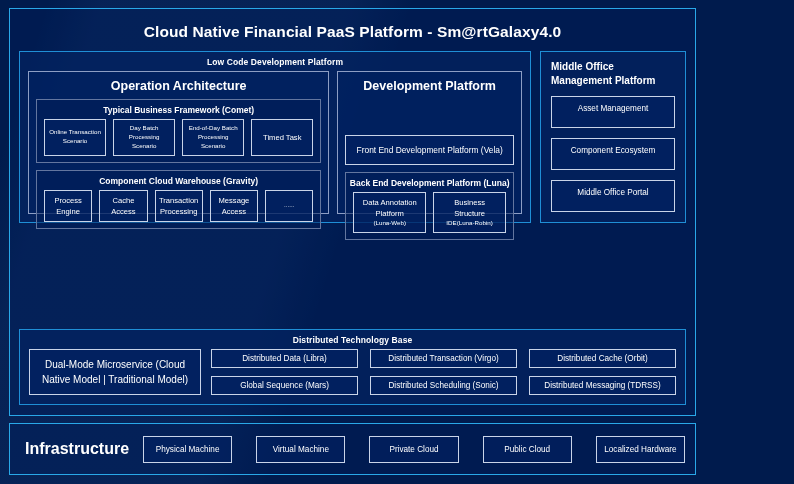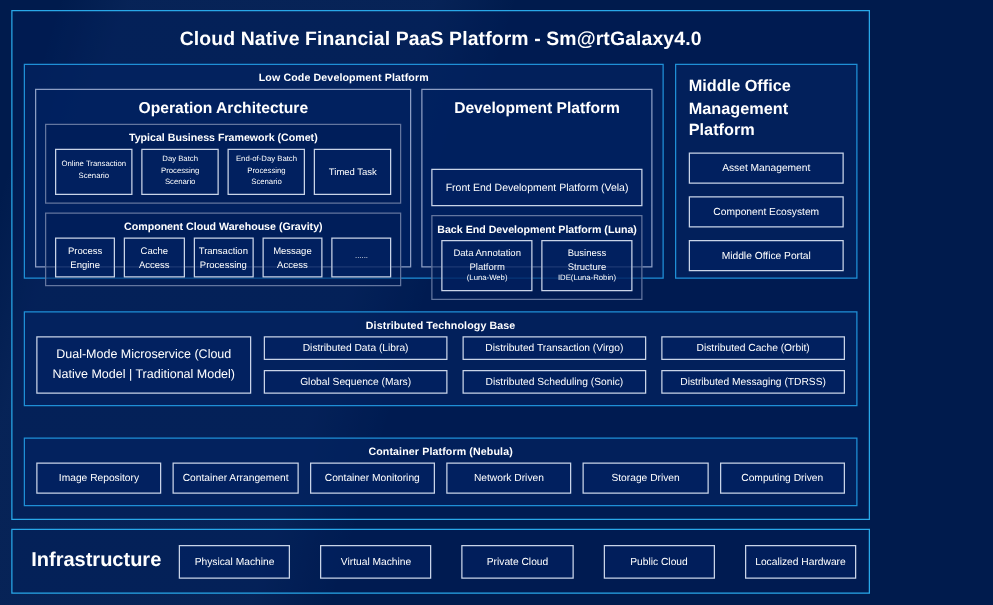--- a/index.html
+++ b/index.html
@@ -115,21 +115,21 @@
   .middle-office {
     width: 146px;
     flex: 0 0 146px;
     padding: 8px 10px 10px 10px;
     display: flex;
     flex-direction: column;
   }
 
   .mo-title {
     color: #ffffff;
-    font-size: 13px;
+    font-size: 10px;
     font-weight: bold;
     line-height: 1.35;
     margin-bottom: 9px;
   }
 
   .mo-list {
     display: flex;
     flex-direction: column;
     gap: 10px;
     flex: 1 1 auto;
@@ -400,31 +400,20 @@
             <div class="dtb-cell">Distributed Data (Libra)</div>
             <div class="dtb-cell">Distributed Transaction (Virgo)</div>
             <div class="dtb-cell">Distributed Cache (Orbit)</div>
             <div class="dtb-cell">Global Sequence (Mars)</div>
             <div class="dtb-cell">Distributed Scheduling (Sonic)</div>
             <div class="dtb-cell">Distributed Messaging (TDRSS)</div>
           </div>
         </div>
       </div>
 
-      <div class="panel">
-        <div class="panel-head">Container Platform (Nebula)</div>
-        <div class="cp-body">
-          <div class="cp-cell">Image Repository</div>
-          <div class="cp-cell">Container Arrangement</div>
-          <div class="cp-cell">Container Monitoring</div>
-          <div class="cp-cell">Network Driven</div>
-          <div class="cp-cell">Storage Driven</div>
-          <div class="cp-cell">Computing Driven</div>
-        </div>
-      </div>
 
     </div>
   </div>
 
   <div class="frame-infra">
     <div class="infra-label">Infrastructure</div>
     <div class="infra-cells">
       <div class="infra-cell">Physical Machine</div>
       <div class="infra-cell">Virtual Machine</div>
       <div class="infra-cell">Private Cloud</div>

